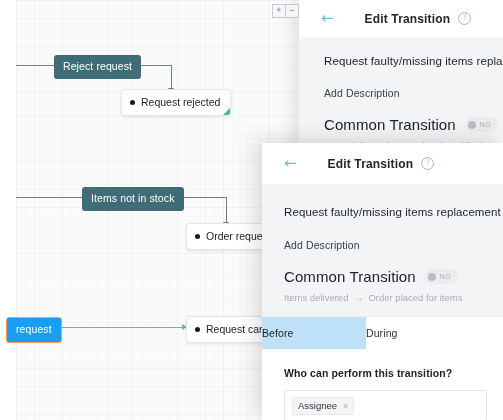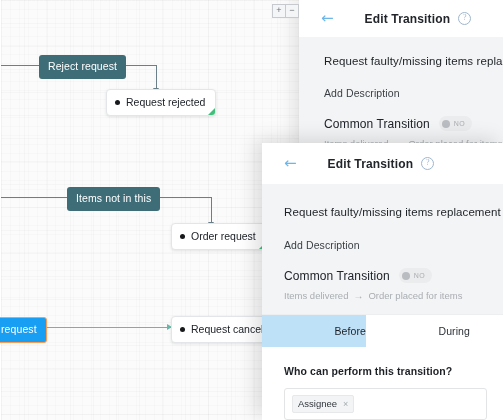--- a/index.html
+++ b/index.html
@@ -16,21 +16,21 @@
   #app {
     position: relative;
     width: 503px;
     height: 420px;
     overflow: hidden;
   }
 
   
   #canvas {
     position: absolute;
-    left: 1px; top: 0;
+    left: 16px; top: 0;
     width: 432px; height: 420px;
     background-color: #fbfbfb;
     background-image:
       repeating-linear-gradient(to right, rgba(0,0,0,0.022) 0 1px, transparent 1px 23px),
       repeating-linear-gradient(to bottom, rgba(0,0,0,0.022) 0 1px, transparent 1px 23px),
       repeating-linear-gradient(to right, rgba(0,0,0,0.016) 0 1px, transparent 1px 9px),
       repeating-linear-gradient(to bottom, rgba(0,0,0,0.016) 0 1px, transparent 1px 9px);
   }
 
   .conn {
@@ -185,21 +185,21 @@
     font-size: 10.5px;
     color: #3a3f45;
     letter-spacing: .1px;
   }
   .common-row {
     display: flex;
     align-items: center;
     gap: 9px;
   }
   .common-label {
-    font-size: 12px;
+    font-size: 15px;
     color: #20242a;
     letter-spacing: .1px;
   }
   .toggle {
     display: inline-flex;
     align-items: center;
     gap: 4px;
     background: #ebecee;
     border-radius: 8px;
     padding: 2px 7px 2px 3px;
@@ -227,21 +227,21 @@
   .state-path .arr { font-size: 10px; }
 
   
   .tabs {
     display: flex;
     background: #ffffff;
     border-top: 1px solid #eceef0;
   }
   .tab {
     flex: 0 0 auto;
-    text-align: right;
+    text-align: left;
     font-size: 10.5px;
     color: #2b3036;
     padding: 10px 0 10px;
     background: #ffffff;
     letter-spacing: .1px;
   }
   .tab.active {
     background: #bfe1f7;
     color: #1d2126;
   }
@@ -295,21 +295,21 @@
     <div class="arrowhead" style="left:206.5px; top:222px;"></div>
 
     <div class="conn h teal" style="left:45px; top:327px; width:125px;"></div>
     <div class="arrowhead right" style="left:166px; top:323.5px;"></div>
 
     <div class="pill" style="left:38px; top:55px;">
       <span>Reject request</span>
     </div>
 
     <div class="pill" style="left:66px; top:187px;">
-      <span>Items not in this</span>
+      <span>Items not in stock</span>
     </div>
 
     <div class="pill selected" style="left:-10px; top:317px;">
       <span>request</span>
     </div>
 
     <div class="node" style="left:105px; top:89px;">
       <span class="dot"></span>
       <span>Request rejected</span>
       <span class="corner"></span>

